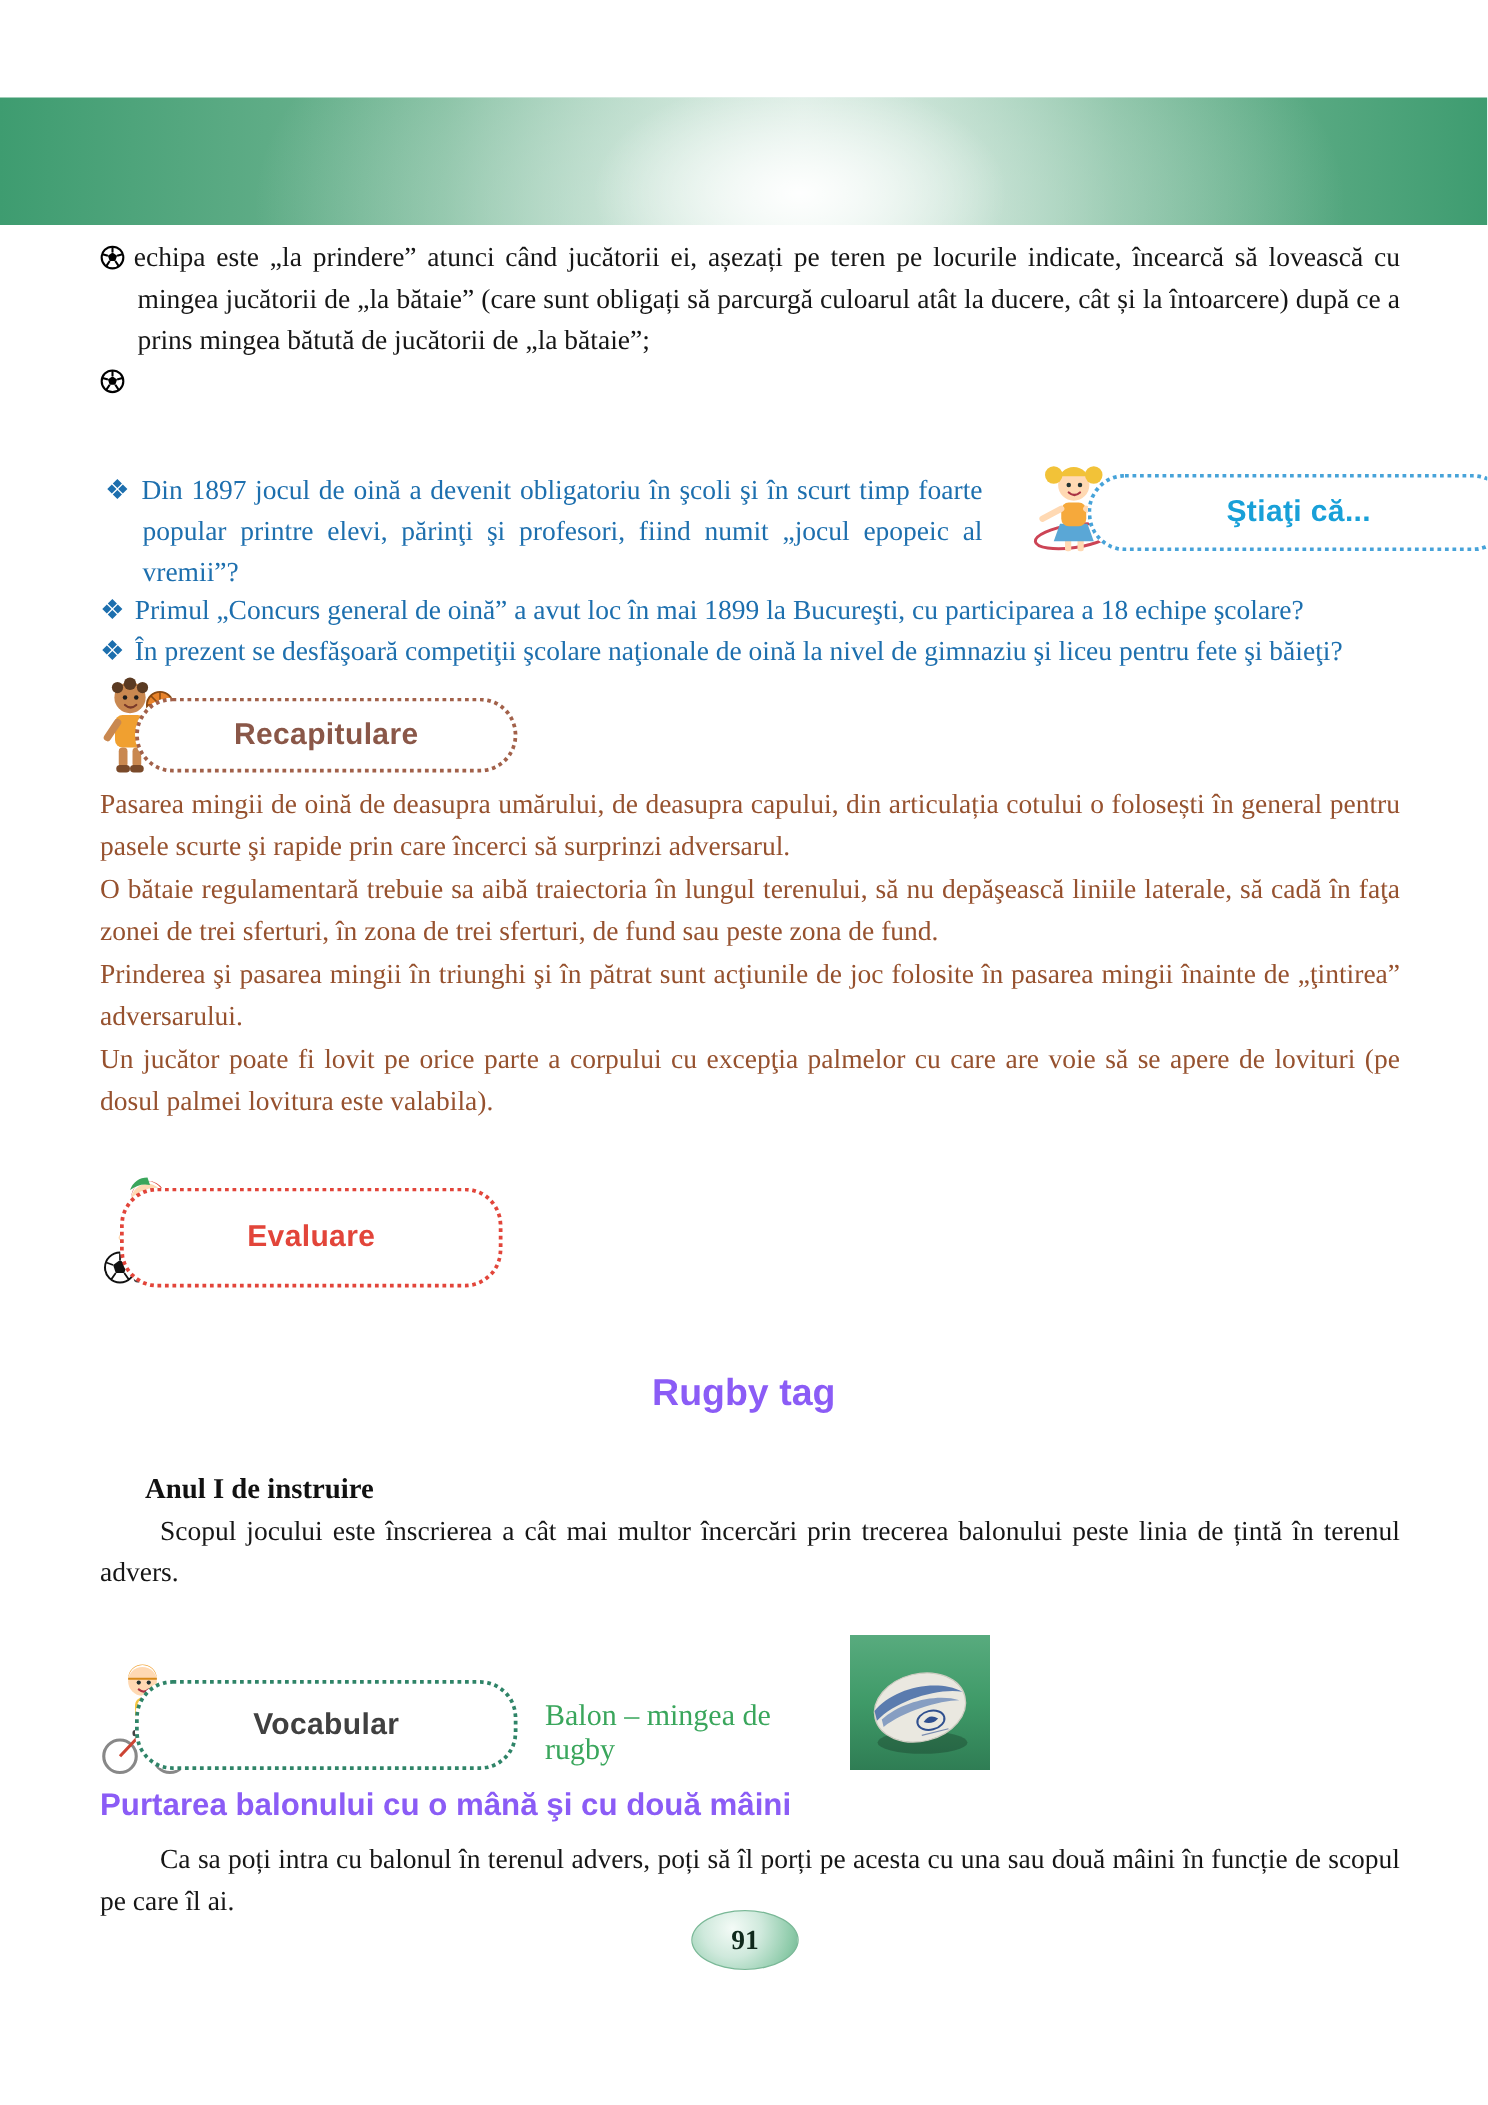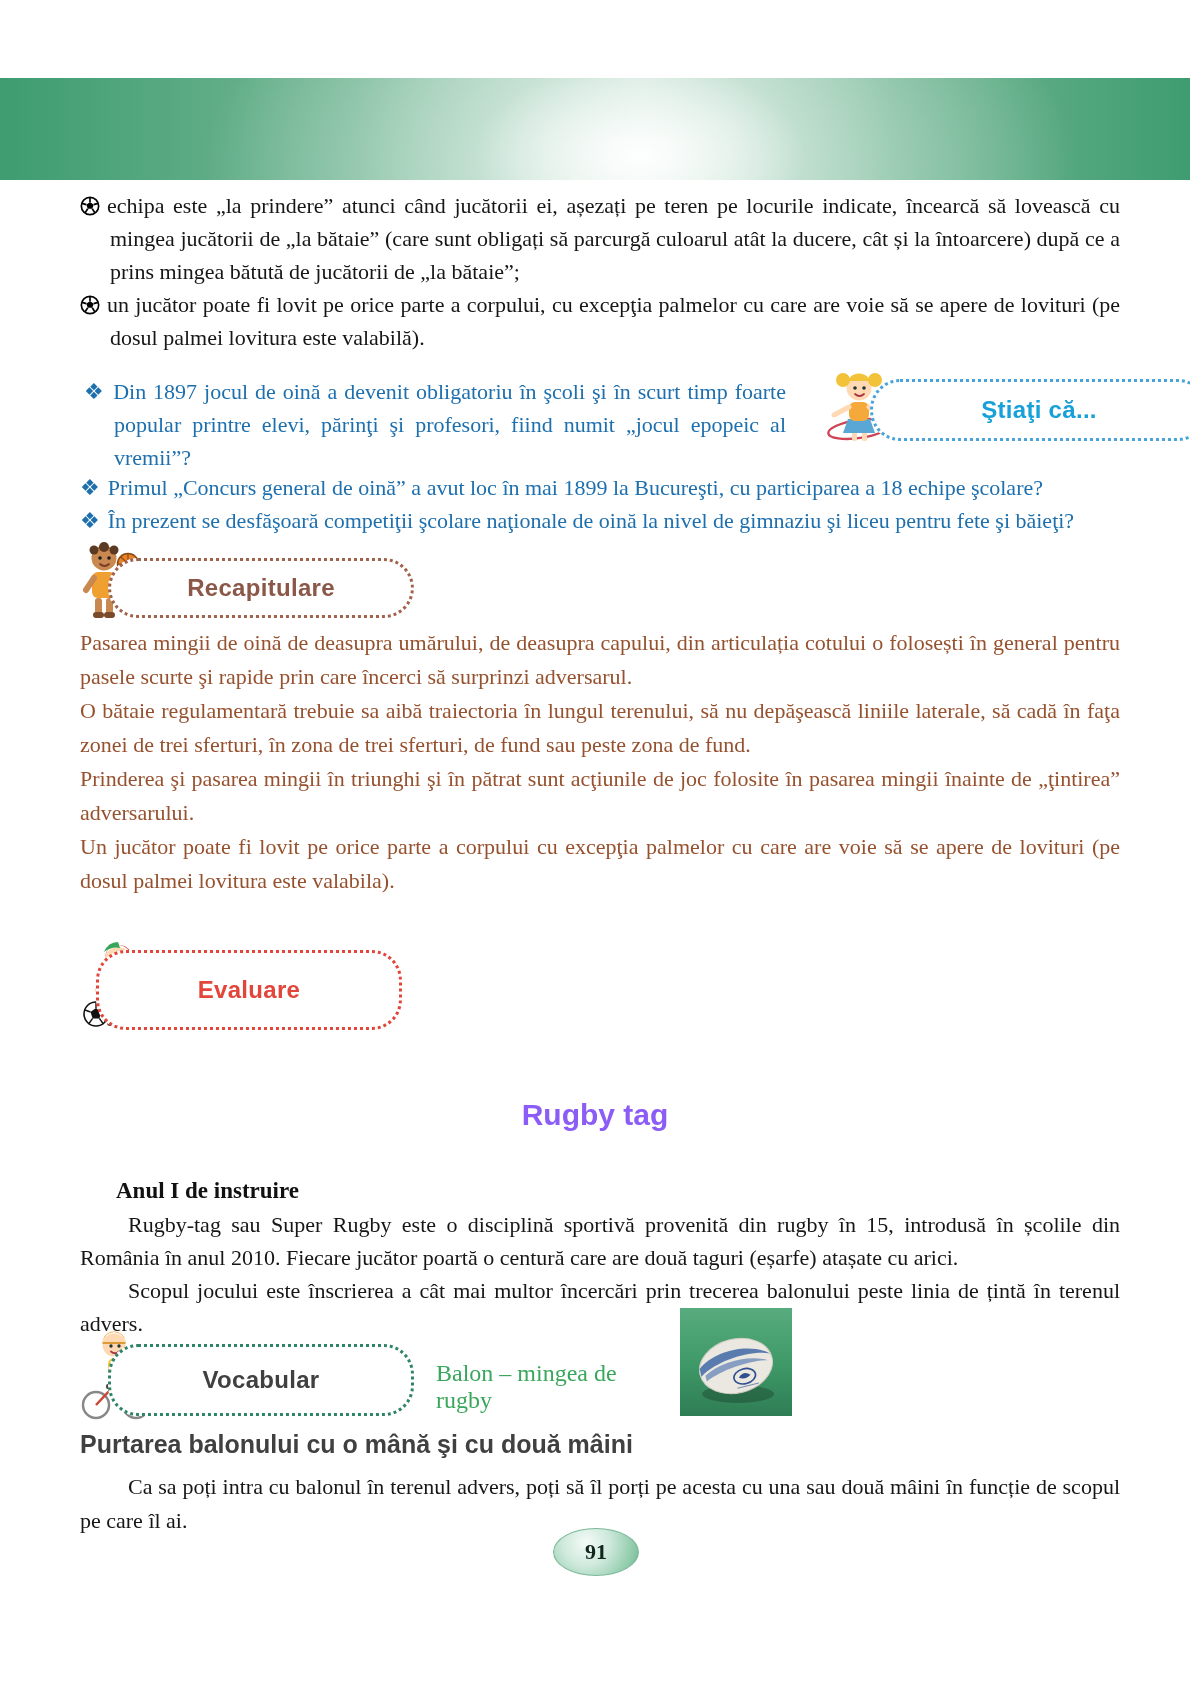--- a/index.html
+++ b/index.html
@@ -33,21 +33,21 @@
   .facts-box .dash-box{position:absolute;left:44px;top:4px;width:332px;height:56px;}
   .facts-girl{position:absolute;left:0px;top:-6px;}
   
   .badge{position:absolute;left:553px;top:1528px;width:84px;height:46px;border-radius:50%;
      background:radial-gradient(circle at 38% 30%, #f4fbf7 0%, #cfe9dc 38%, #8ecbaa 78%, #6bb08c 100%);
      border:1px solid #7ab897;display:flex;align-items:center;justify-content:center;
      font-weight:bold;font-size:22px;color:#10291c;}
   .rugby-title{position:absolute;left:0;top:1098px;width:1190px;text-align:center;
      font-family:"Liberation Sans", sans-serif;font-weight:bold;font-size:30px;color:#8b5cf6;}
   .red-heading{position:absolute;left:80px;top:1430px;font-family:"Liberation Sans", sans-serif;
-     font-weight:bold;font-size:25px;color:#404040;}
+     font-weight:bold;font-size:25px;color:#8b5cf6;}
   .indent{ text-indent:48px;}
   .photo{position:absolute;left:680px;top:1308px;width:112px;height:108px;}
 </style>
 </head>
 <body>
 
 <div class="page">
 
   <div class="band"></div>
 
@@ -62,21 +62,21 @@
             <line x1="9.3" y1="15.4" x2="6.2" y2="20" stroke="#000" stroke-width="2"></line>
           </svg></span><span>echipa este „la prindere” atunci când jucătorii ei, așezați pe teren pe locurile indicate, încearcă să lovească cu mingea jucătorii de „la bătaie” (care sunt obligați să parcurgă culoarul atât la ducere, cât și la întoarcere) după ce a prins mingea bătută de jucătorii de „la bătaie”;</span></p>
     <p class="para hang"><span class="icon-ball"><svg viewBox="0 0 24 24">
             <circle cx="12" cy="12" r="10.4" fill="#fff" stroke="#000" stroke-width="2"></circle>
             <polygon points="12,7.2 16.4,10.4 14.7,15.4 9.3,15.4 7.6,10.4" fill="#000"></polygon>
             <line x1="12" y1="7.2" x2="12" y2="2" stroke="#000" stroke-width="2"></line>
             <line x1="16.4" y1="10.4" x2="21.6" y2="8.8" stroke="#000" stroke-width="2"></line>
             <line x1="7.6" y1="10.4" x2="2.4" y2="8.8" stroke="#000" stroke-width="2"></line>
             <line x1="14.7" y1="15.4" x2="17.8" y2="20" stroke="#000" stroke-width="2"></line>
             <line x1="9.3" y1="15.4" x2="6.2" y2="20" stroke="#000" stroke-width="2"></line>
-          </svg></span><span>un jucător poate fi lovit pe orice parte a corpului, cu excepţia palmelor cu care are voie să se apere de lovituri (pe dosul palmei lovitura este valabilă).</span></p>
+          </svg></span></p>
   </div>
 
   <div class="facts-row">
     <div class="facts-col">
       <p class="para blue hang"><span class="diamond">❖</span><span>Din 1897 jocul de oină a devenit obligatoriu în şcoli şi în scurt timp foarte popular printre elevi, părinţi şi profesori, fiind numit „jocul epopeic al vremii”?</span></p>
     </div>
     <div class="facts-box">
       <span class="facts-girl">
         <svg width="66" height="76" viewBox="0 0 66 76">
           <ellipse cx="33" cy="60" rx="31" ry="9" fill="none" stroke="#cc4455" stroke-width="2.4" transform="rotate(-8 33 60)"></ellipse>
@@ -162,21 +162,20 @@
       </svg>
     </span>
     <div class="dash-box dash-red" style="position:absolute;left:20px;top:12px;width:300px;height:74px;">
       <span class="box-label" style="color:#e2453a;">Evaluare</span>
     </div>
   </div>
 
   <div class="rugby-title">Rugby tag</div>
   <div class="abs bold" style="left:80px;top:1178px;font-size:23px;color:#111;margin-left:36px;">Anul I de instruire</div>
   <div class="abs" style="left:80px;top:1208px;width:1040px;">
-    <p class="para indent">Rugby-tag sau Super Rugby este o disciplină sportivă provenită din rugby în 15, introdusă în școlile din România în anul 2010. Fiecare jucător poartă o centură care are două taguri (eșarfe) atașate cu arici.</p>
     <p class="para indent">Scopul jocului este înscrierea a cât mai multor încercări prin trecerea balonului peste linia de țintă în terenul advers.</p>
   </div>
 
   <div class="abs" style="left:78px;top:1328px;width:560px;height:96px;">
     <span class="abs" style="left:0;top:0;">
       <svg width="82" height="94" viewBox="0 0 82 94">
         <circle cx="18" cy="77" r="13" fill="none" stroke="#888" stroke-width="2.5"></circle>
         <circle cx="58" cy="77" r="13" fill="none" stroke="#888" stroke-width="2.5"></circle>
         <path d="M18 77 L34 60 L54 60 L58 77 M34 60 L40 77 L58 77" fill="none" stroke="#cc4433" stroke-width="2.5"></path>
         <line x1="54" y1="60" x2="60" y2="50" stroke="#555" stroke-width="2.5"></line>

